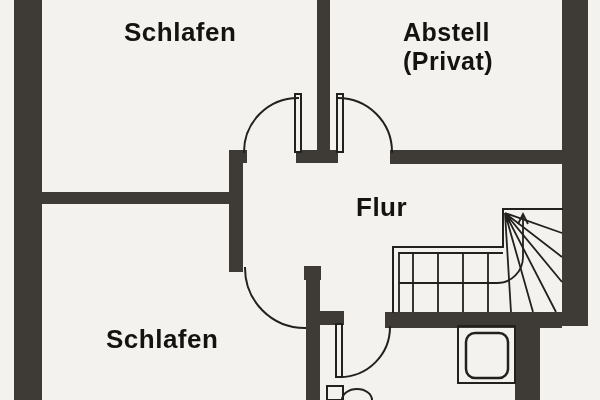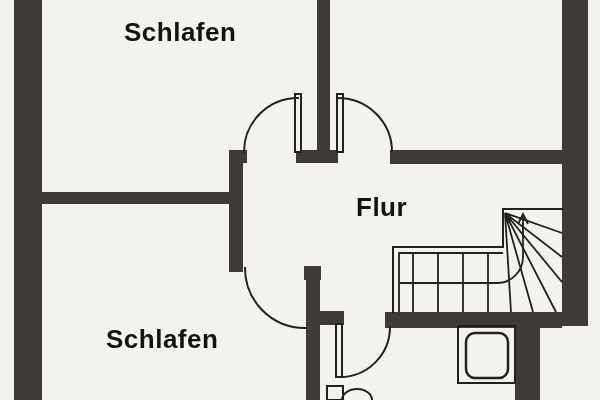--- a/index.html
+++ b/index.html
@@ -86,18 +86,22 @@
       <rect class="leaf" x="466" y="333" width="42" height="45" rx="9" style="stroke-width:2.5"></rect>
     </g>
     <g>
       <rect class="ln" x="327" y="386" width="16" height="14"></rect>
       <ellipse class="ln" cx="357" cy="400" rx="15" ry="11"></ellipse>
     </g>
   </svg>
 
   <div class="room-label" style="left:124px;top:18px;">Schlafen</div>
 
+  <div class="room-label" style="left:403px;top:18px;font-size:25px;">
+    <div>Abstell</div>
+    <div>(Privat)</div>
+  </div>
 
   <div class="room-label" style="left:356px;top:193px;">Flur</div>
 
   <div class="room-label" style="left:106px;top:325px;">Schlafen</div>
 
 </div>
 
 </body></html>

